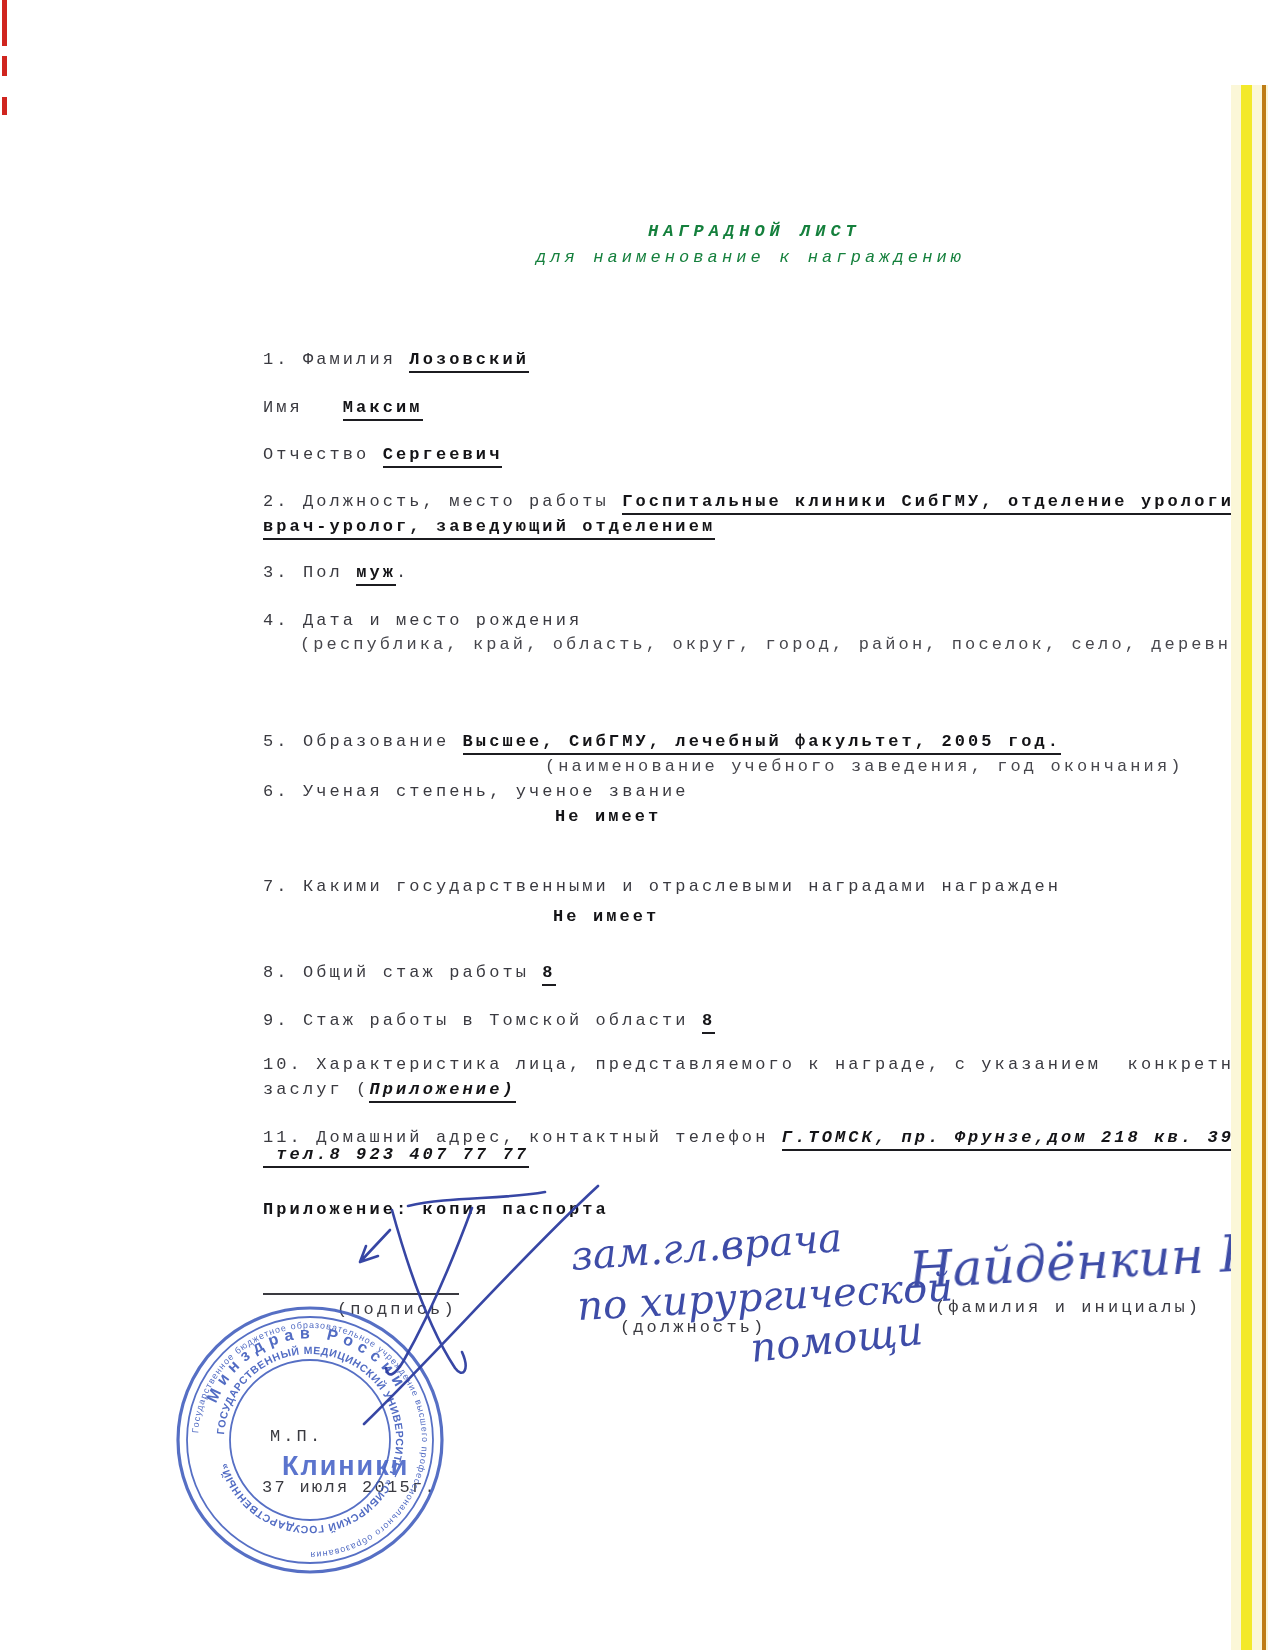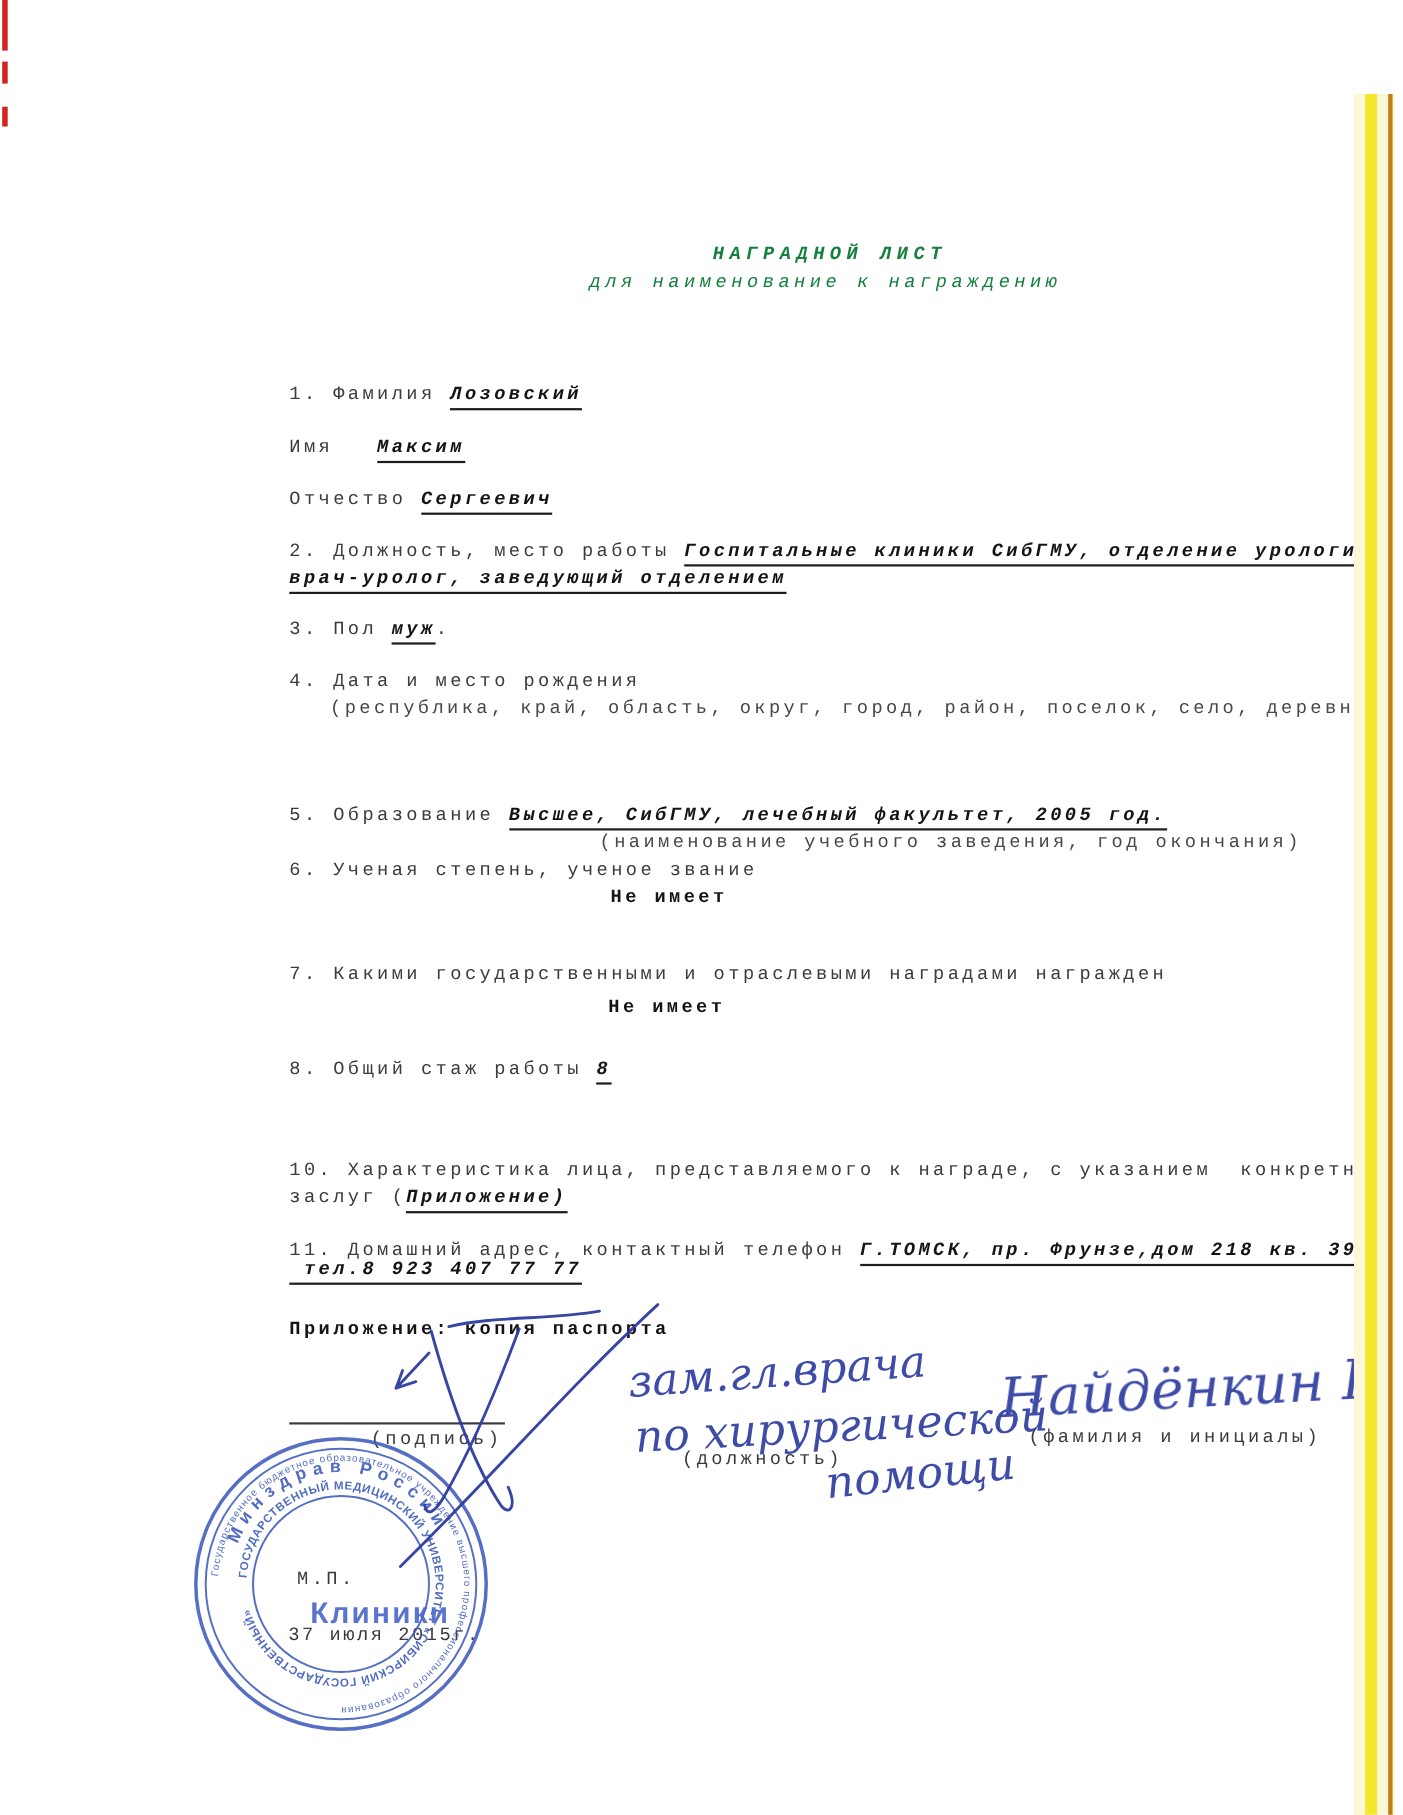--- a/index.html
+++ b/index.html
@@ -5,21 +5,21 @@
   html,body{margin:0;padding:0;background:#ffffff;}
   #page{
     position:relative;width:1275px;height:1650px;background:#ffffff;
     overflow:hidden;font-family:"Liberation Mono","DejaVu Sans Mono",monospace;
   }
   .line{
     position:absolute;left:263px;white-space:pre;font-size:17px;line-height:22px;
     letter-spacing:3.1px;color:#3a3a40;z-index:2;
   }
   .b{font-weight:bold;color:#141417;}
-  .u{border-bottom:2.2px solid #1c1c20;padding-bottom:2px;font-style:italic;}
+  .u{border-bottom:2.2px solid #1c1c20;padding-bottom:2px;}
   .i{font-style:italic;text-align:right;}
   .hint{color:#47474d;}
   .title{font-style:italic;color:#15803d;}
   .center-title{letter-spacing:5px;font-weight:bold;}
   .sig-underline{position:absolute;left:263px;top:1293px;width:196px;border-top:2px solid #3a3a40;z-index:2;}
   .overlay{position:absolute;left:0;top:0;z-index:3;}
   .stripe{position:absolute;z-index:5;}
   .redmark{position:absolute;left:2px;width:5px;background:#d0251f;z-index:5;}
 </style>
 </head>
@@ -44,20 +44,21 @@
 
   <div class="line" style="top:731px"><span>5. Образование </span><span class="b u">Высшее, СибГМУ, лечебный факультет, 2005 год.</span></div>
   <div class="line hint" style="top:756px;left:545px"><span>(наименование учебного заведения, год окончания)</span></div>
   <div class="line" style="top:781px"><span>6. Ученая степень, ученое звание</span></div>
   <div class="line" style="top:806px;left:555px"><span class="b">Не имеет</span></div>
 
   <div class="line" style="top:876px"><span>7. Какими государственными и отраслевыми наградами награжден</span></div>
   <div class="line" style="top:906px;left:553px"><span class="b">Не имеет</span></div>
 
   <div class="line" style="top:962px"><span>8. Общий стаж работы </span><span class="b u">8</span></div>
+  <div class="line" style="top:1010px"><span>9. Стаж работы в Томской области </span><span class="b u">8</span></div>
 
   <div class="line" style="top:1054px"><span>10. Характеристика лица, представляемого к награде, с указанием  конкретных</span></div>
   <div class="line" style="top:1079px"><span>заслуг (</span><span class="b u i">Приложение)</span></div>
 
   <div class="line" style="top:1127px"><span>11. Домашний адрес, контактный телефон </span><span class="b u i">Г.ТОМСК, пр. Фрунзе,дом 218 кв. 39,</span></div>
   <div class="line" style="top:1144px"><span class="b u i"> тел.8 923 407 77 77</span></div>
 
   <div class="line" style="top:1199px"><span class="b">Приложение: копия паспорта</span></div>
 
   <div class="sig-underline"></div>

